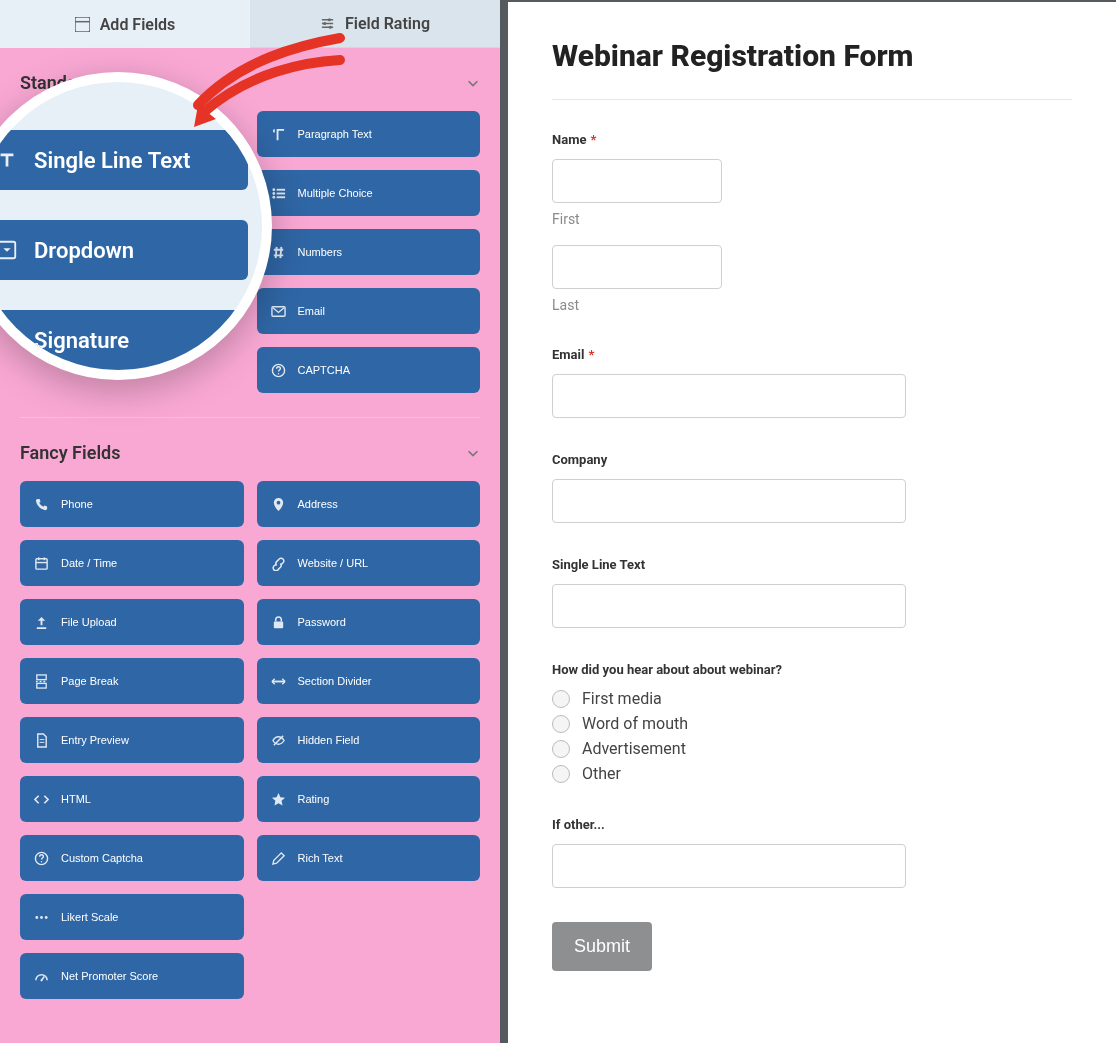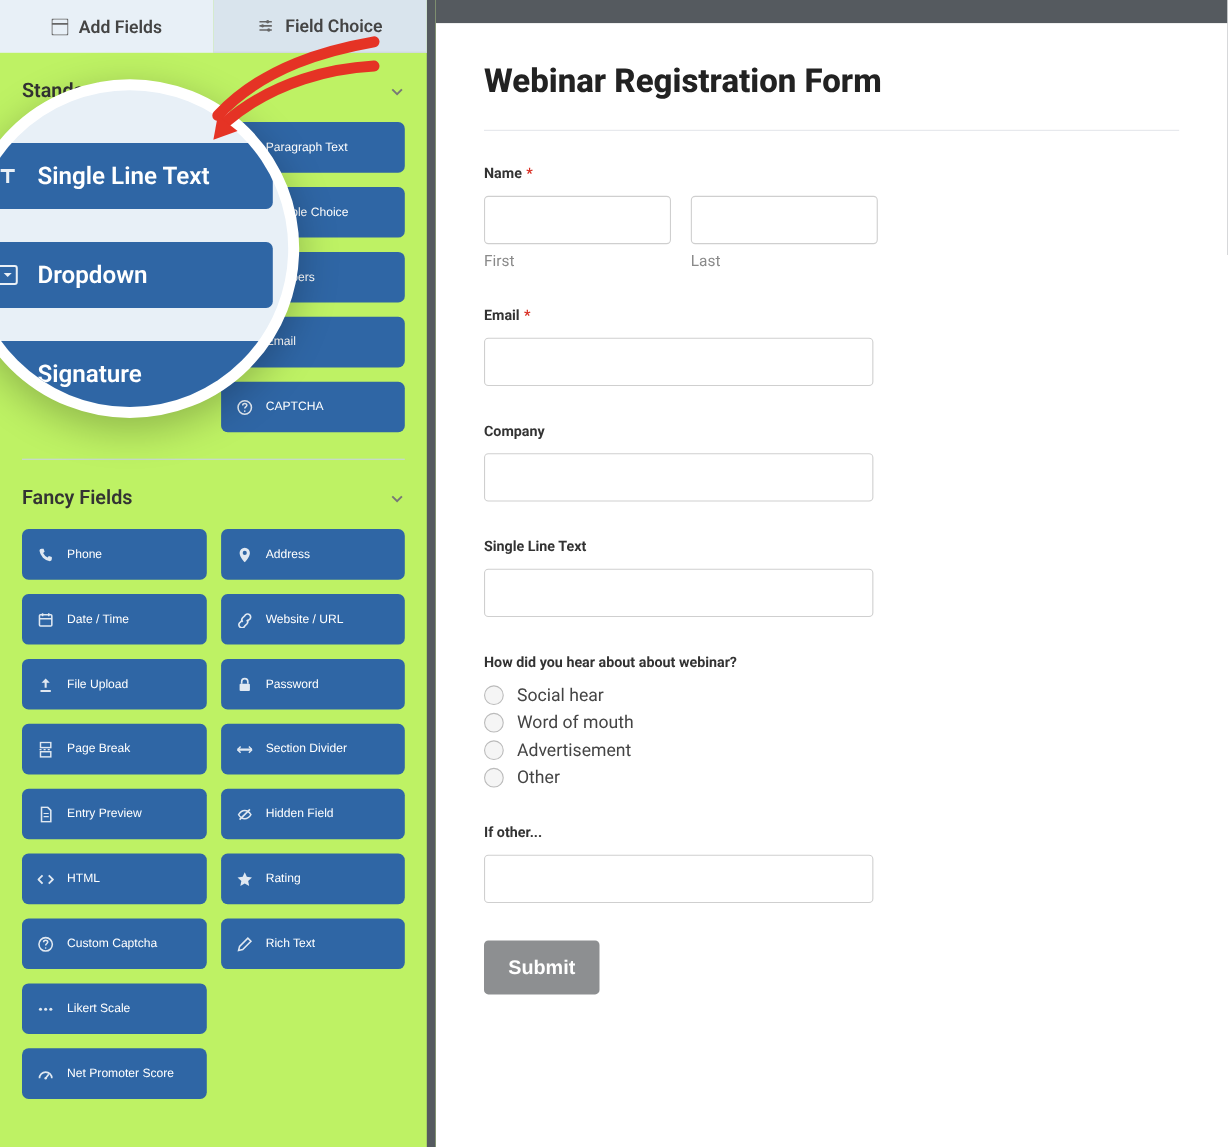--- a/index.html
+++ b/index.html
@@ -5,22 +5,22 @@
   * { box-sizing: border-box; margin: 0; padding: 0; }
   body {
     font-family: -apple-system, BlinkMacSystemFont, "Segoe UI", Roboto, sans-serif;
     background: #fff;
     width: 1116px;
     height: 1043px;
     overflow: hidden;
     display: flex;
   }
   .sidebar {
-    width: 396px;
-    background: #bef264;
+    width: 508px;
+    background: #f9a8d4;
     border-right: 8px solid #555a5f;
     position: relative;
     display: flex;
     flex-direction: column;
   }
   .tabs {
     display: flex;
     height: 48px;
   }
   .tab {
@@ -129,21 +129,21 @@
     left: 180px;
     top: 30px;
     z-index: 20;
     pointer-events: none;
   }
 
   
   .preview-wrap {
     flex: 1;
     background: #555a5f;
-    padding-top: 21px;
+    padding-top: 2px;
   }
   .preview {
     background: #fff;
     height: 100%;
     padding: 36px 44px;
     overflow: hidden;
   }
   .form-title {
     font-size: 30px;
     font-weight: 800;
@@ -168,20 +168,21 @@
     height: 44px;
     border: 1px solid #cfcfcf;
     border-radius: 4px;
     font-size: 16px;
     padding: 0 10px;
   }
   .name-row {
     display: flex;
     gap: 18px;
     margin-bottom: 8px;
+    flex-direction: column;
   }
   .name-row .col { width: 170px; }
   .sublabel {
     font-size: 14px;
     color: #8a8a8a;
     margin-top: 8px;
   }
   .form-group { margin-bottom: 34px; }
   .radio-item {
     display: flex;
@@ -198,21 +199,21 @@
     border-radius: 50%;
     background: #f5f5f5;
   }
   .submit-btn {
     background: #8d8f91;
     color: #fff;
     border: none;
     border-radius: 4px;
     padding: 14px 22px;
     font-size: 18px;
-    font-weight: 700;
+    font-weight: 400;
     cursor: pointer;
   }
 </style>
 </head>
 <body>
 
 <div class="sidebar">
   <div class="tabs">
     <div class="tab active">
       <svg viewBox="0 0 16 16">
@@ -223,21 +224,21 @@
     </div>
     <div class="tab inactive">
       <svg viewBox="0 0 16 16">
           <line x1="2" y1="4" x2="14" y2="4" stroke="#666" stroke-width="1.6"></line>
           <line x1="2" y1="8" x2="14" y2="8" stroke="#666" stroke-width="1.6"></line>
           <line x1="2" y1="12" x2="14" y2="12" stroke="#666" stroke-width="1.6"></line>
           <circle cx="10" cy="4" r="1.6" fill="#666"></circle>
           <circle cx="5" cy="8" r="1.6" fill="#666"></circle>
           <circle cx="11" cy="12" r="1.6" fill="#666"></circle>
         </svg>
-      <span>Field Choice</span>
+      <span>Field Rating</span>
     </div>
   </div>
 
   <div class="section">
     <div class="section-header">
       <span>Standard Fields</span>
       <svg class="chevron" viewBox="0 0 16 16">
           <path d="M3 6l5 5 5-5" fill="none" stroke="currentColor" stroke-width="2"></path>
         </svg>
     </div>
@@ -474,21 +475,21 @@
 
     <div class="form-group">
       <label class="form-label">Single Line Text</label>
       <input class="text-input" style="max-width: 354px;">
     </div>
 
     <div class="form-group">
       <label class="form-label">How did you hear about about webinar?</label>
       <div class="radio-item">
           <span class="radio-circle"></span>
-          <span>Social hear</span>
+          <span>First media</span>
         </div>
       <div class="radio-item">
           <span class="radio-circle"></span>
           <span>Word of mouth</span>
         </div>
       <div class="radio-item">
           <span class="radio-circle"></span>
           <span>Advertisement</span>
         </div>
       <div class="radio-item">

